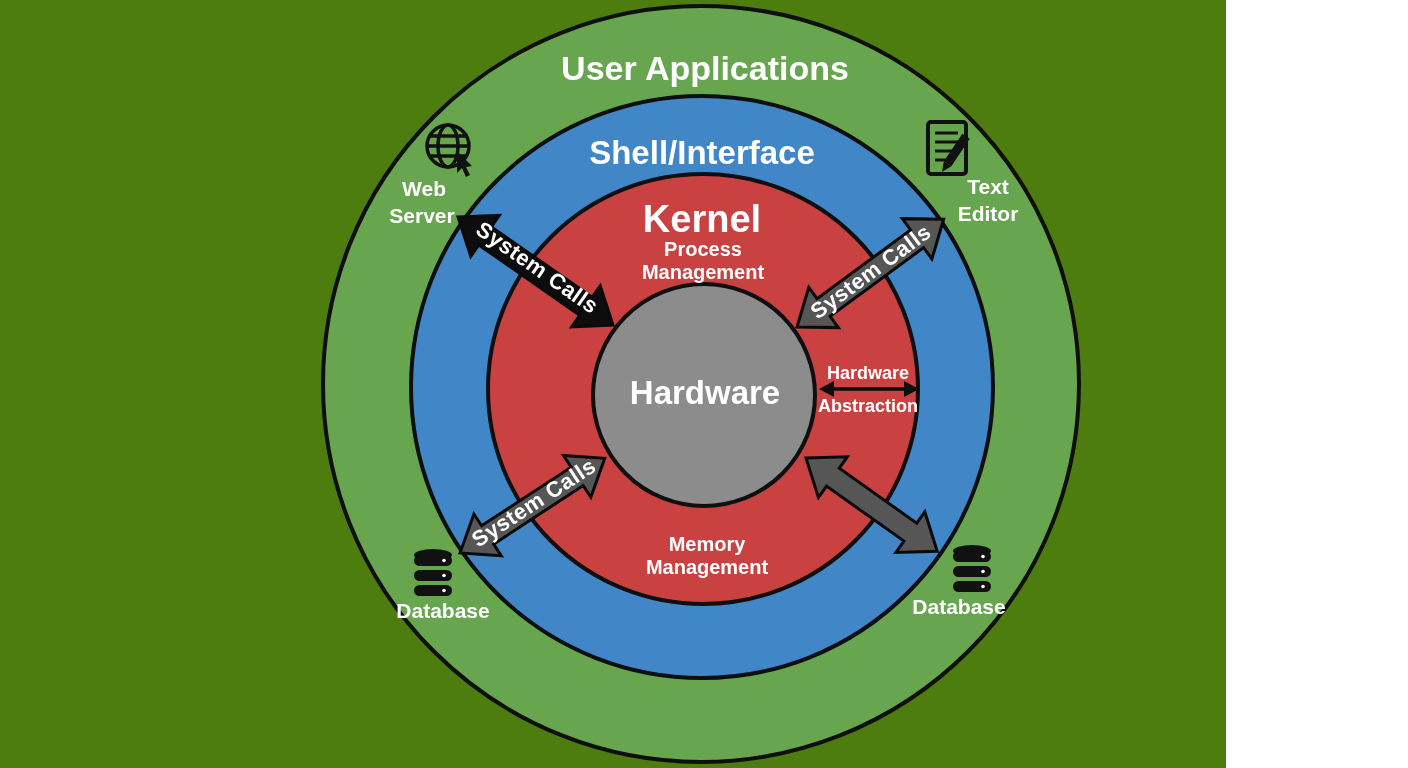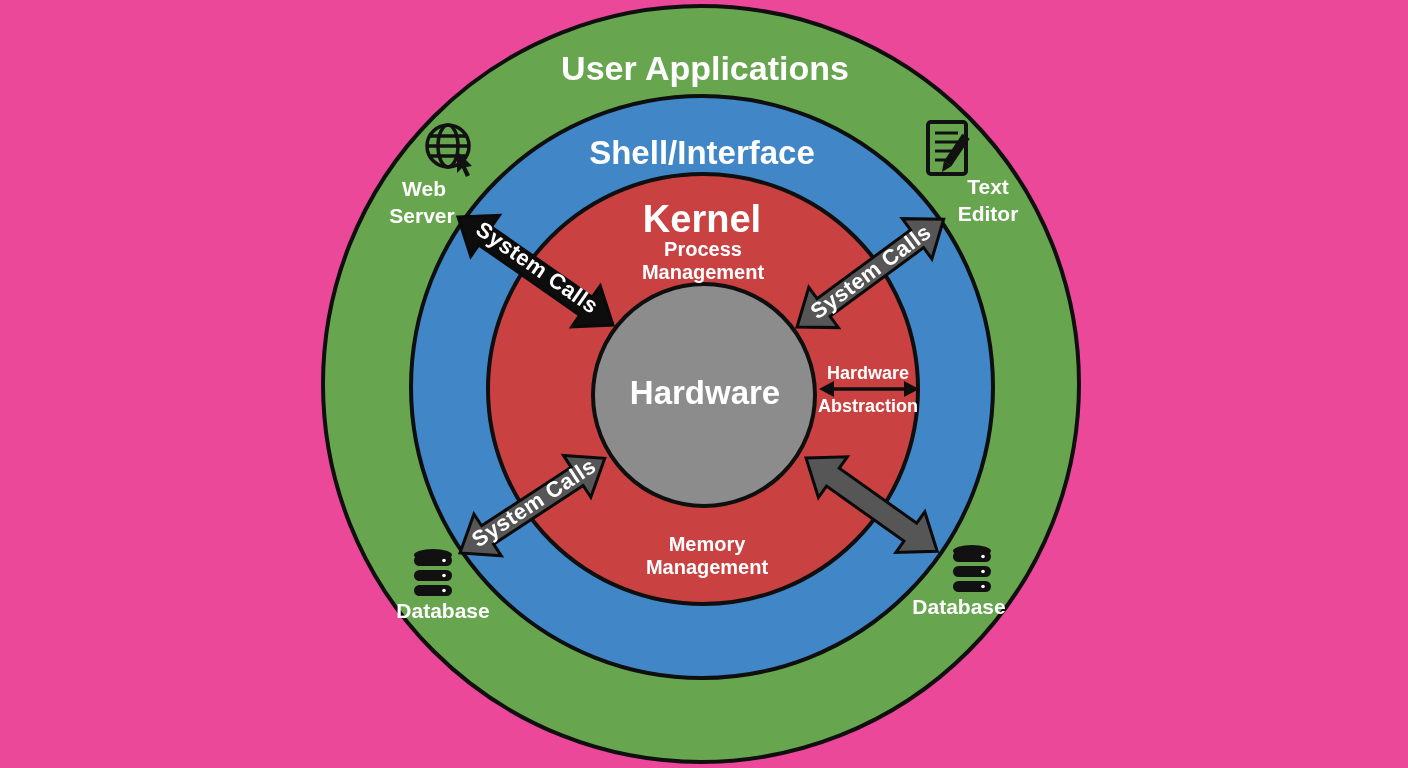--- a/index.html
+++ b/index.html
@@ -1,19 +1,19 @@
 <!DOCTYPE html>
 <html><head>
 <meta charset="utf-8">
 <style>
   html,body{margin:0;padding:0;background:#ffffff;}
   .stage{
     position:relative;
-    width:1408px;height:768px;
-    background:#ec4899;
+    width:1226px;height:768px;
+    background:#4d7c0f;
     overflow:hidden;
     font-family:"Liberation Sans", sans-serif;
   }
   svg{display:block;}
   text{
     font-family:"Liberation Sans", sans-serif;
     font-weight:bold;
     fill:#ffffff;
   }
   .ring-title-xl{font-size:34px;}

